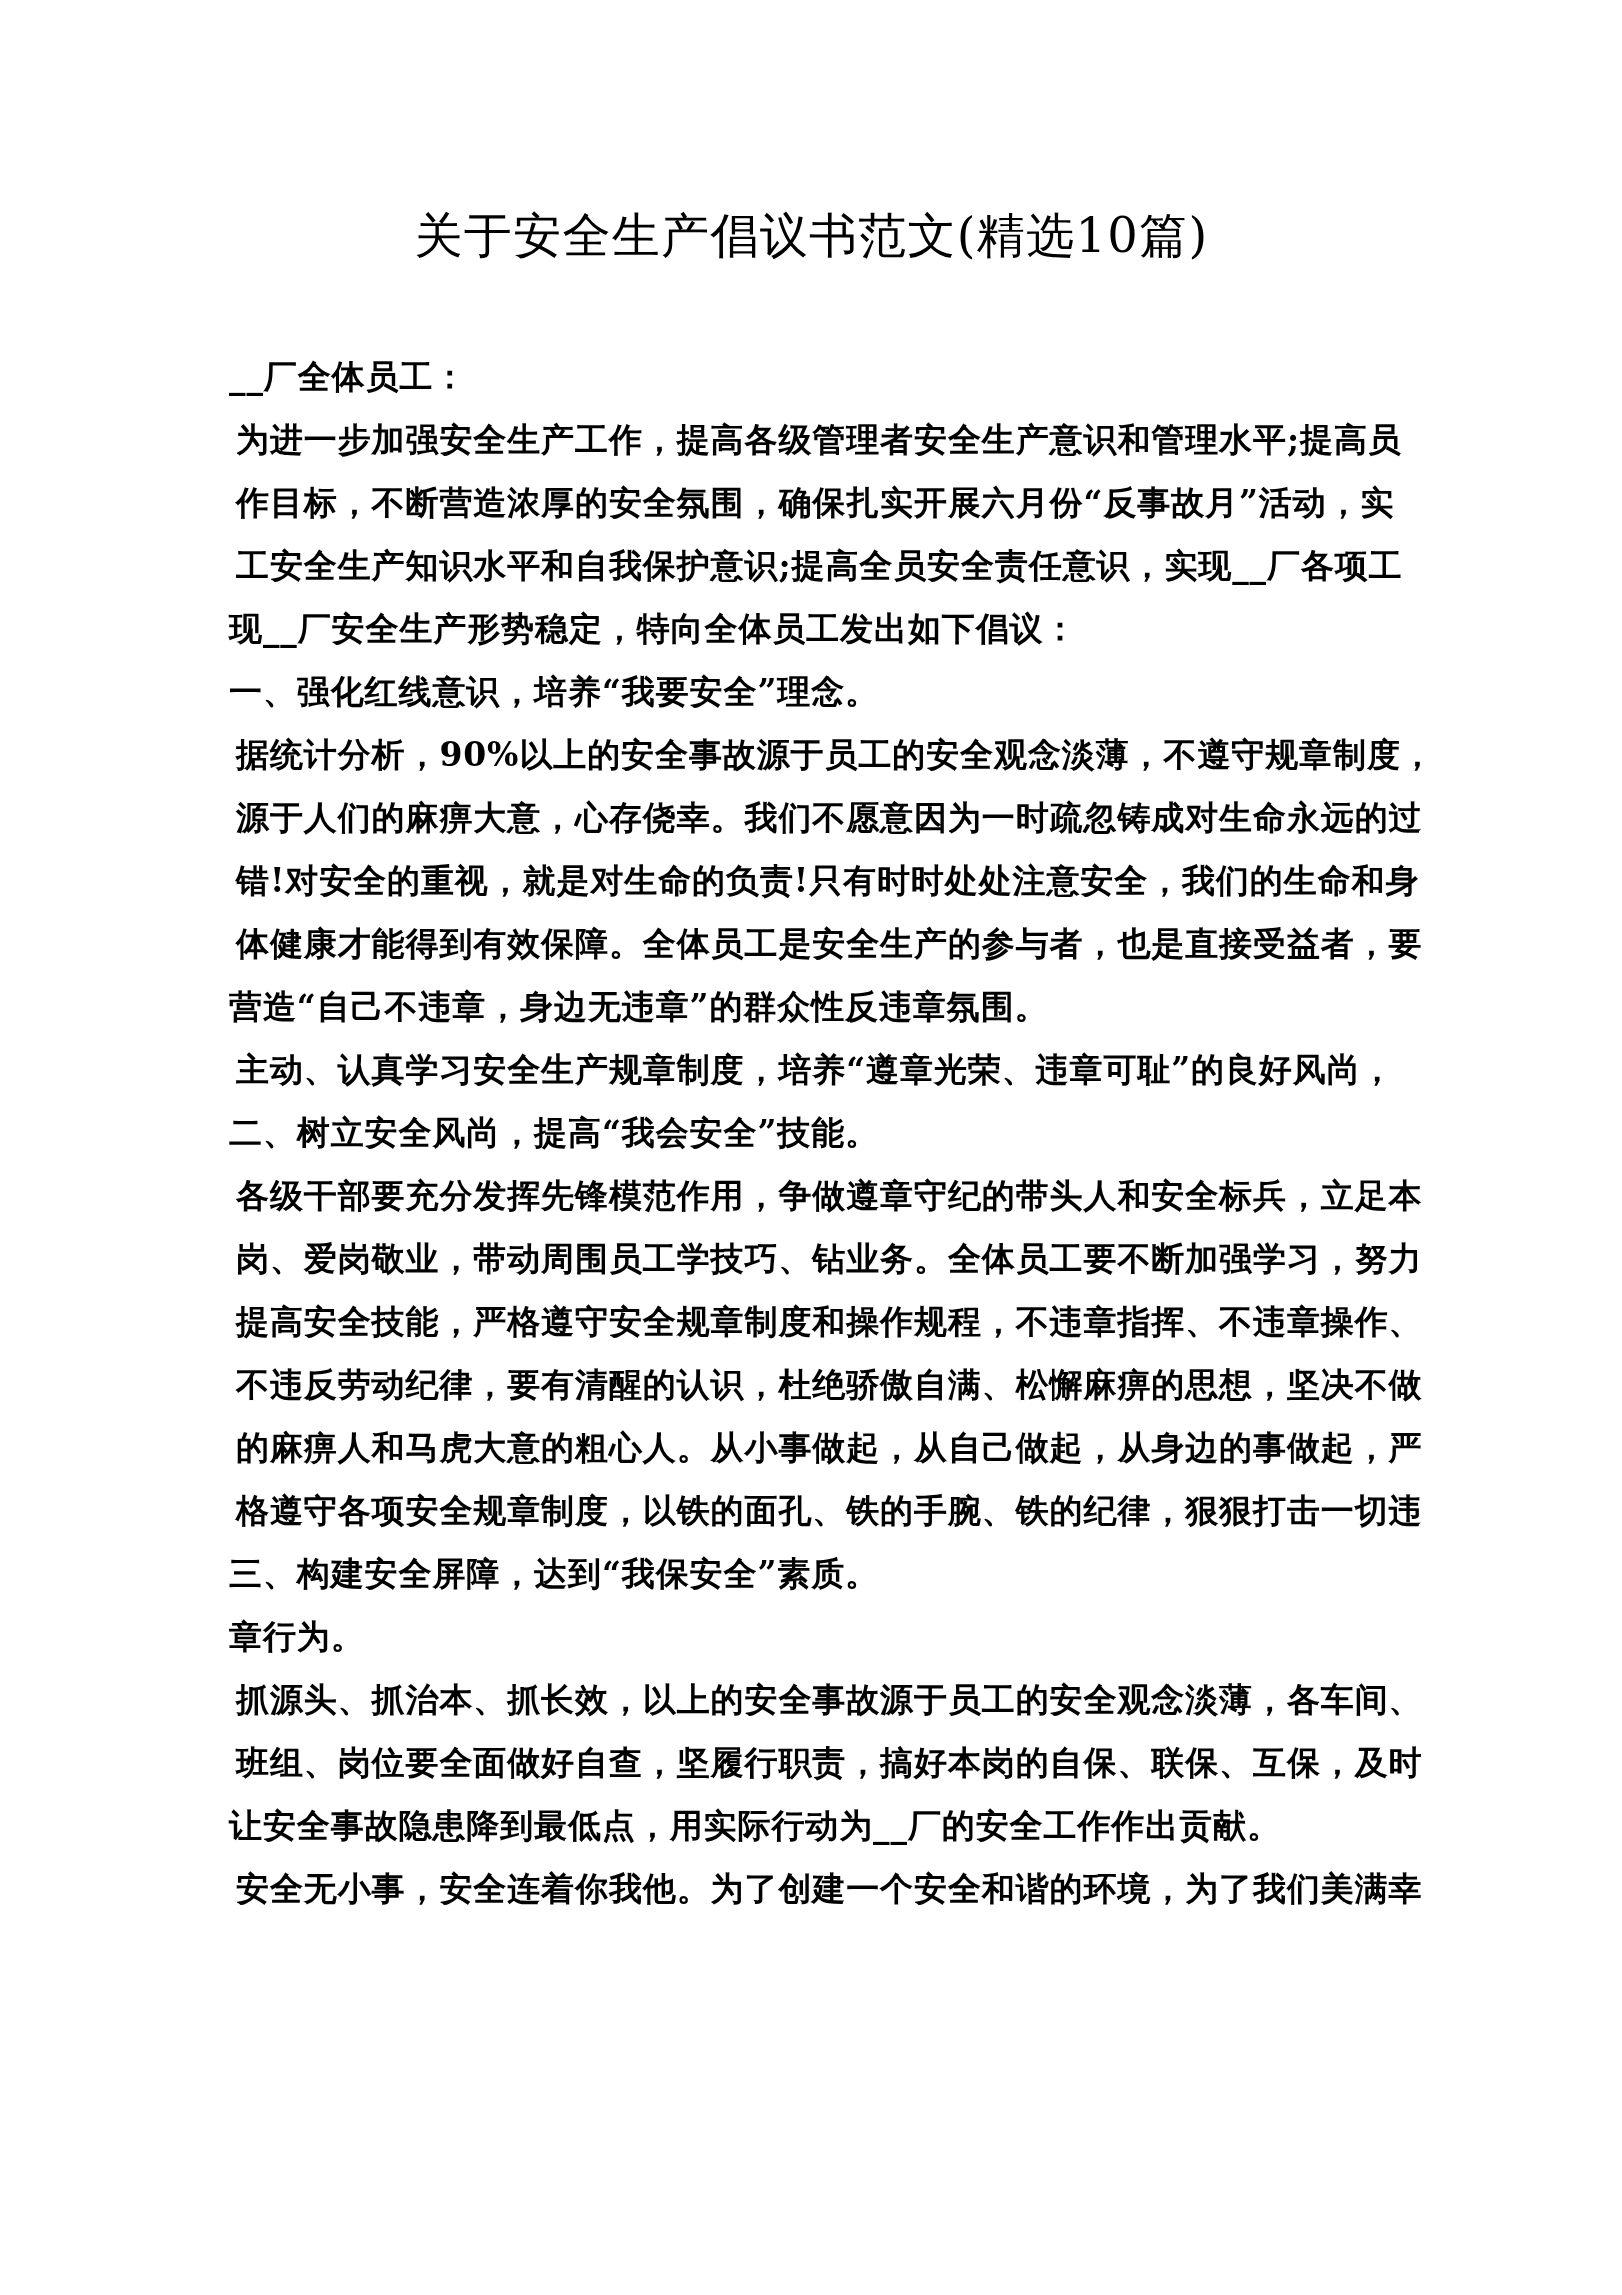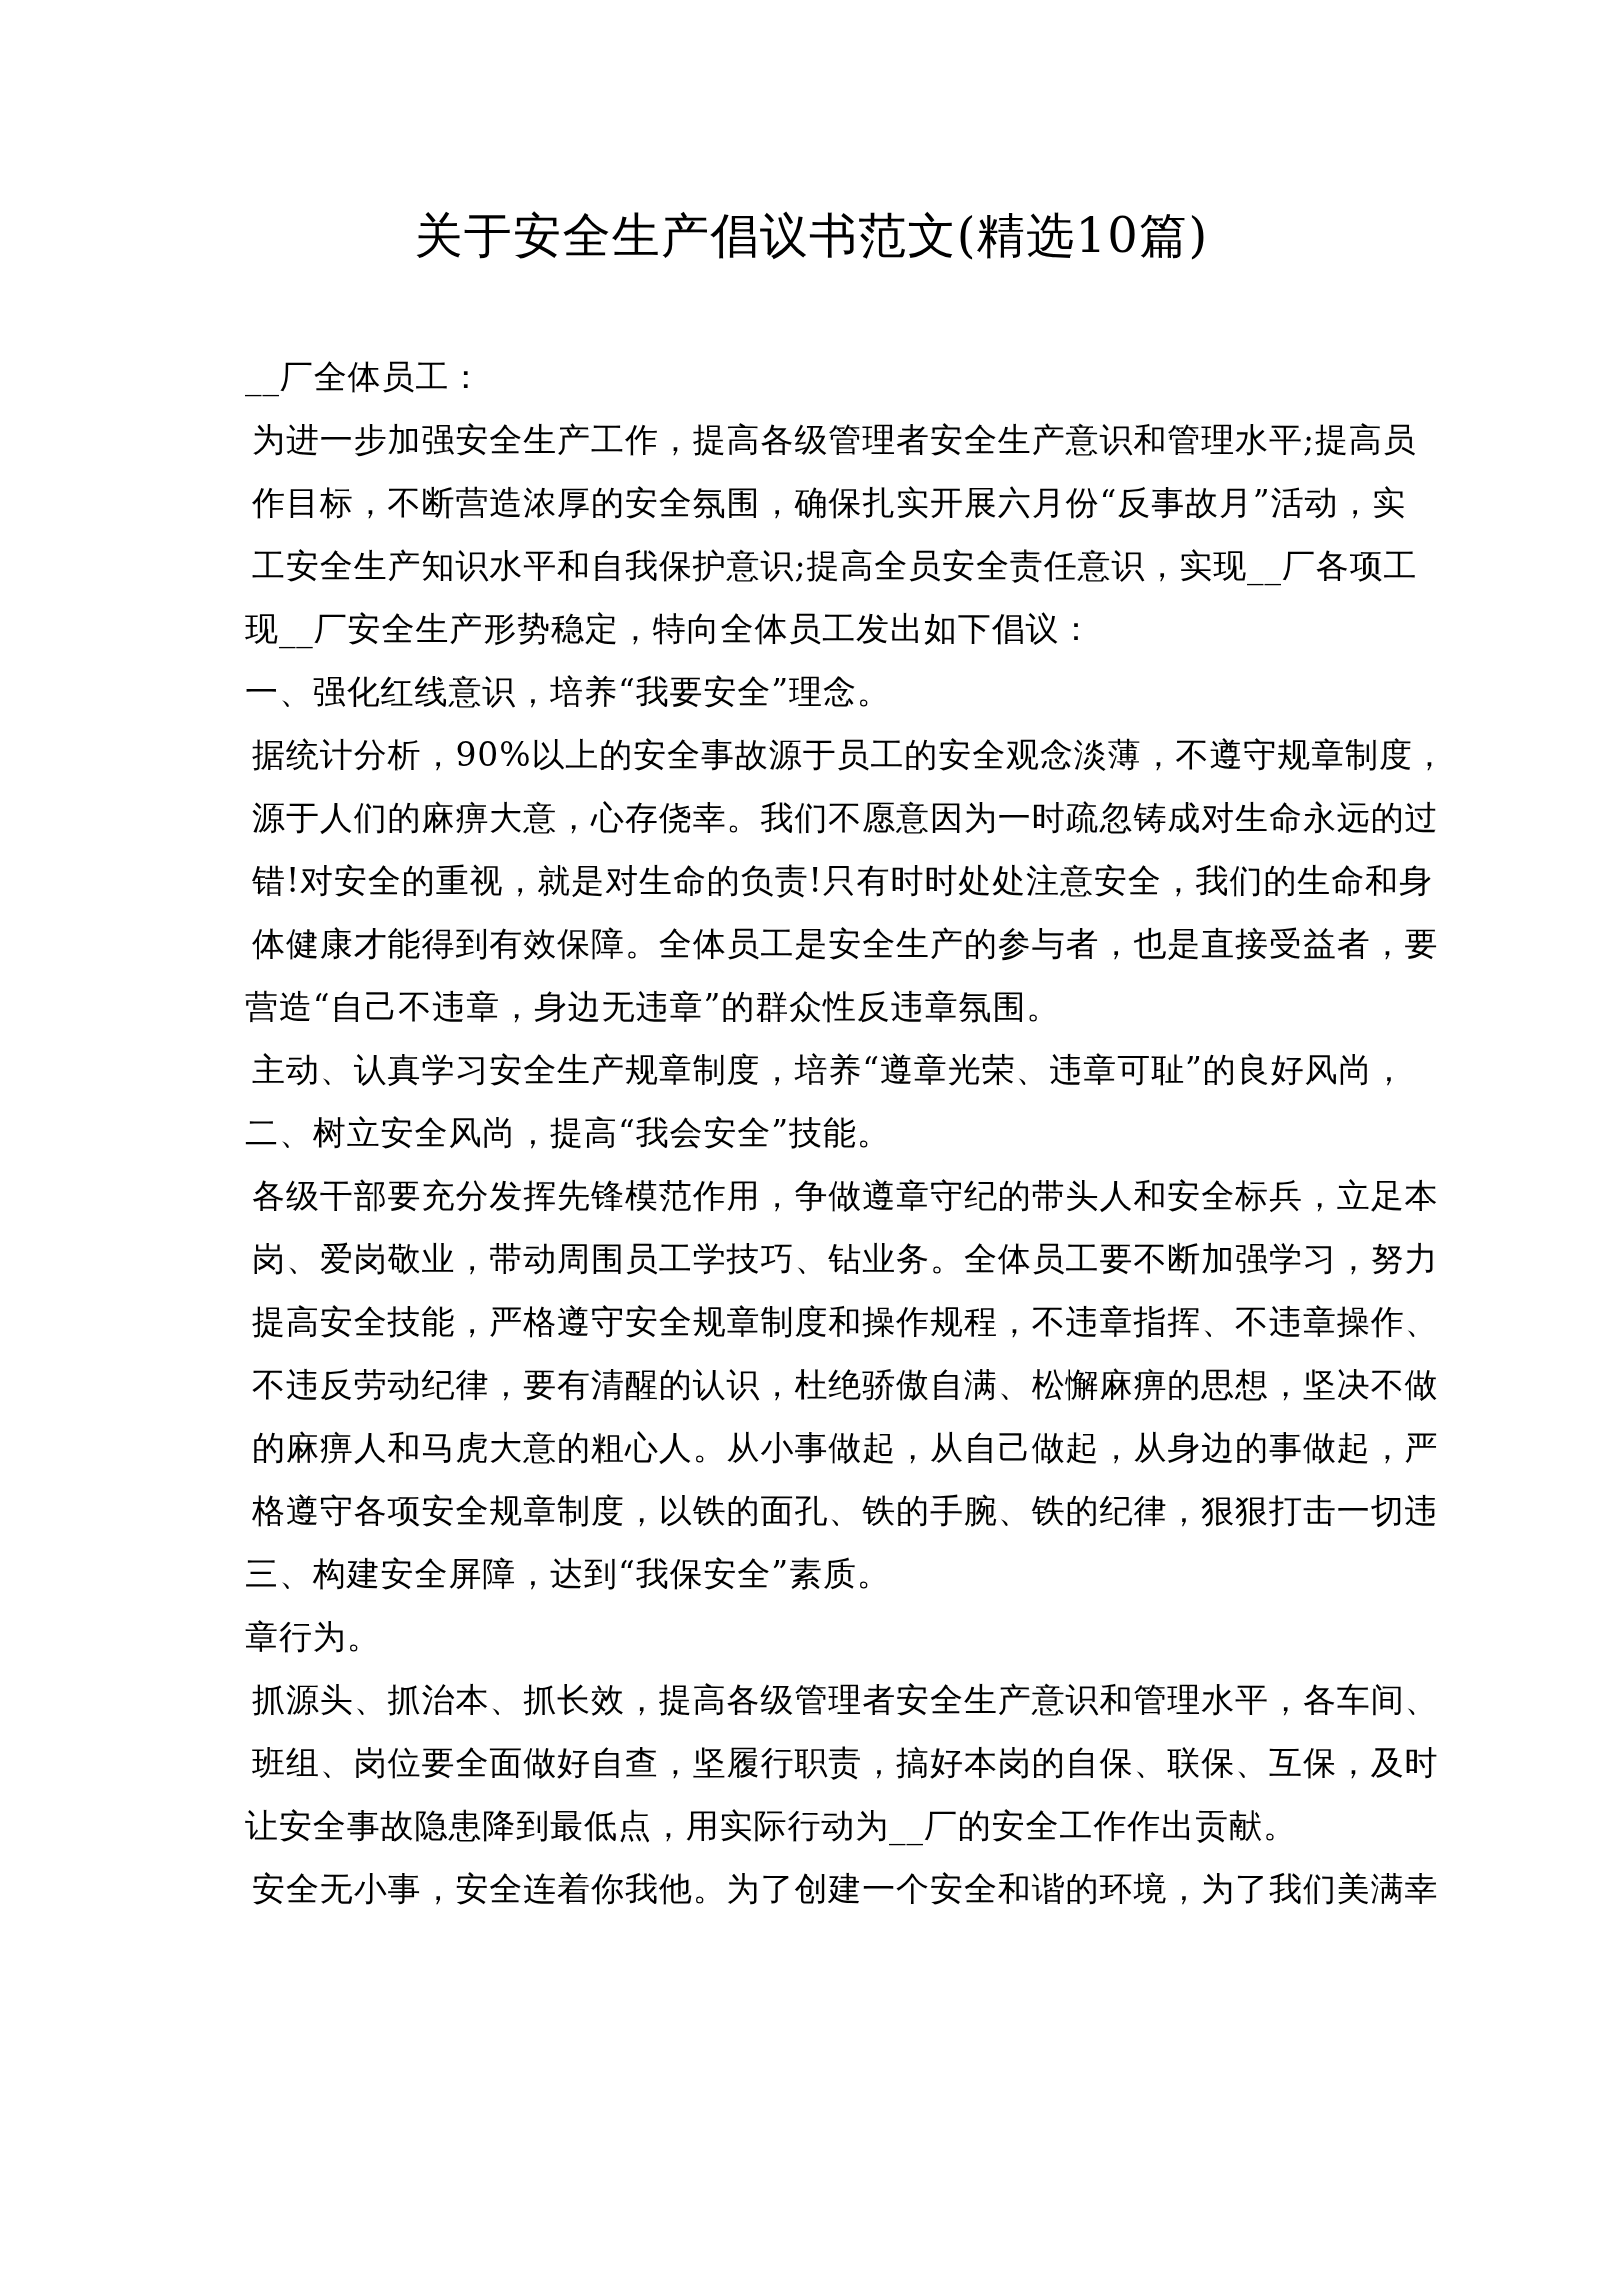--- a/index.html
+++ b/index.html
@@ -30,23 +30,24 @@
       width: 1623px;
       text-align: center;
       font-size: 48px;
       line-height: 79px;
       letter-spacing: 1.3px;
       font-weight: normal;
       margin: 0;
     }
     .body {
       position: absolute;
-      left: 245px;
+      left: 229px;
       top: 351px;
       width: 1139px;
+      font-weight: bold;
     }
     .line {
       display: block;
       height: 63px;
       line-height: 52px;
       font-size: 33px;
       white-space: nowrap;
       letter-spacing: 0.9px;
       margin: 0;
     }
@@ -77,19 +78,19 @@
     <p class="line justify">主动、认真学习安全生产规章制度，培养“遵章光荣、违章可耻”的良好风尚，</p>
     <p class="line">二、树立安全风尚，提高“我会安全”技能。</p>
     <p class="line justify">各级干部要充分发挥先锋模范作用，争做遵章守纪的带头人和安全标兵，立足本</p>
     <p class="line justify">岗、爱岗敬业，带动周围员工学技巧、钻业务。全体员工要不断加强学习，努力</p>
     <p class="line justify">提高安全技能，严格遵守安全规章制度和操作规程，不违章指挥、不违章操作、</p>
     <p class="line justify">不违反劳动纪律，要有清醒的认识，杜绝骄傲自满、松懈麻痹的思想，坚决不做</p>
     <p class="line justify">的麻痹人和马虎大意的粗心人。从小事做起，从自己做起，从身边的事做起，严</p>
     <p class="line justify">格遵守各项安全规章制度，以铁的面孔、铁的手腕、铁的纪律，狠狠打击一切违</p>
     <p class="line">三、构建安全屏障，达到“我保安全”素质。</p>
     <p class="line">章行为。</p>
-    <p class="line justify">抓源头、抓治本、抓长效，提高各级管理者安全生产意识和管理水平，各车间、</p>
+    <p class="line justify">抓源头、抓治本、抓长效，以上的安全事故源于员工的安全观念淡薄，各车间、</p>
     <p class="line justify">班组、岗位要全面做好自查，坚履行职责，搞好本岗的自保、联保、互保，及时</p>
     <p class="line">让安全事故隐患降到最低点，用实际行动为__厂的安全工作作出贡献。</p>
     <p class="line justify">安全无小事，安全连着你我他。为了创建一个安全和谐的环境，为了我们美满幸</p>
   </div>
 </div>
 
 
 </body></html>

